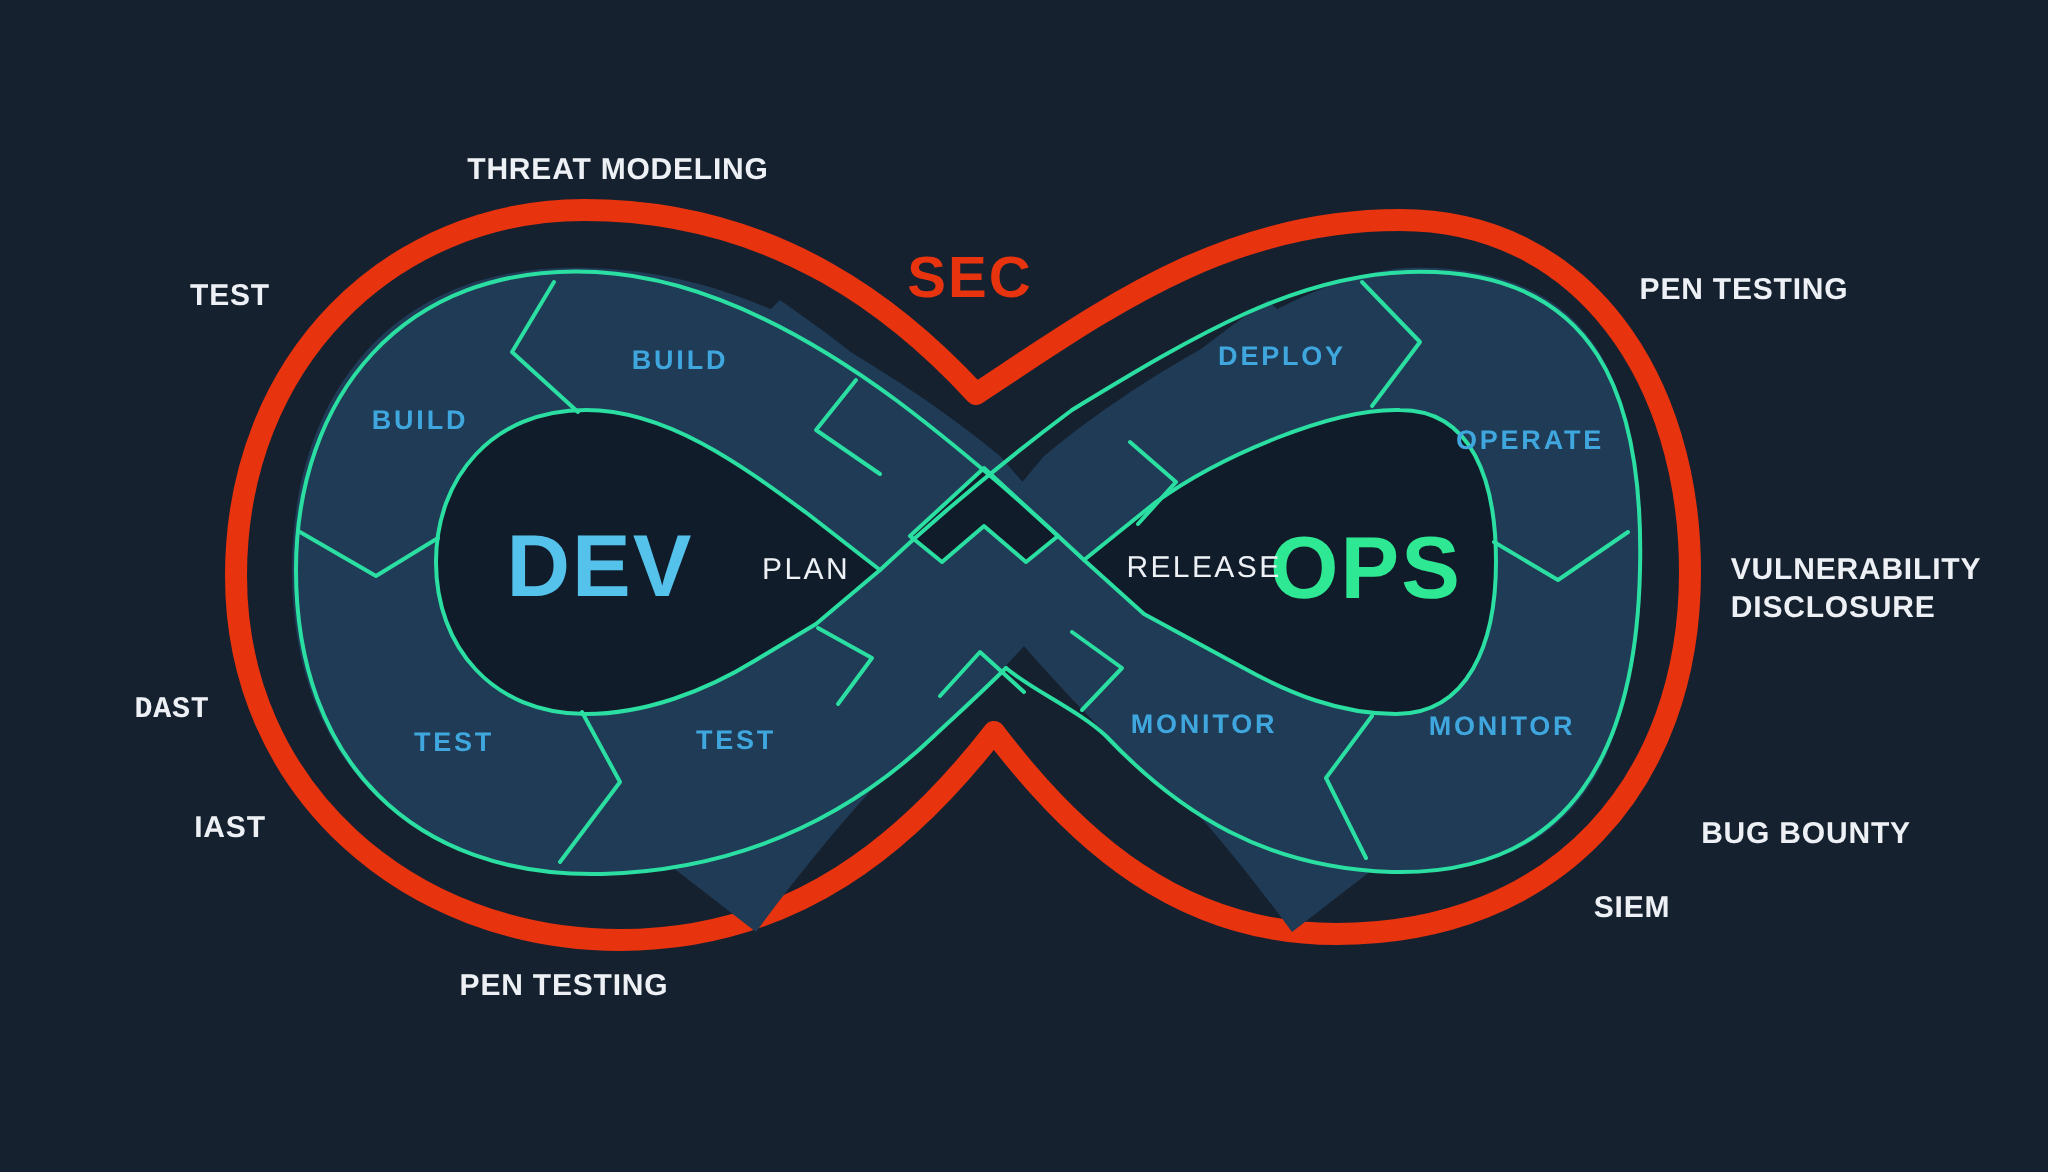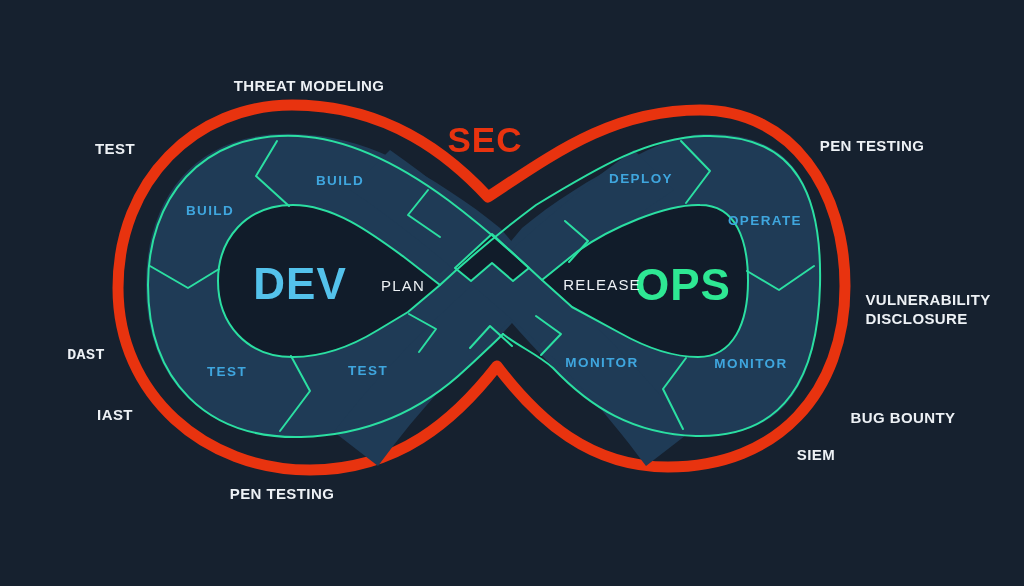--- a/index.html
+++ b/index.html
@@ -12,42 +12,42 @@
          font-family:"Liberation Sans",sans-serif;}
   #stage svg{position:absolute;left:0;top:0;}
   .lbl{position:absolute;transform:translate(-50%,-50%);color:var(--light);
        font-weight:bold;font-size:15px;letter-spacing:.4px;white-space:pre-line;
        text-align:left;line-height:1.25;}
   .stage-lbl{position:absolute;transform:translate(-50%,-50%);color:var(--stage);
        font-weight:bold;font-size:13.5px;letter-spacing:1.4px;white-space:nowrap;}
   .mid-lbl{position:absolute;transform:translate(-50%,-50%);color:var(--light);
        font-weight:normal;font-size:15px;letter-spacing:1.2px;white-space:nowrap;}
   .big{position:absolute;transform:translate(-50%,-50%);font-weight:bold;white-space:nowrap;}
-  #l-sec{left:485px;top:140px;font-size:35px;color:var(--red);letter-spacing:1px;}
+  #l-sec{left:485px;top:140px;font-size:29px;color:var(--red);letter-spacing:1px;}
   #l-dev{left:300px;top:284px;font-size:44px;color:var(--dev);letter-spacing:1px;}
   #l-ops{left:683px;top:285px;font-size:44px;color:var(--ops);letter-spacing:1px;}
   #l-plan{left:403px;top:285px;}
   #l-release{left:602px;top:284px;}
   #s-build-left{left:210px;top:210px;}
   #s-build-top{left:340px;top:180px;}
   #s-test-left{left:227px;top:371px;}
   #s-test-right{left:368px;top:370px;}
   #s-deploy{left:641px;top:178px;}
   #s-operate{left:765px;top:220px;}
   #s-monitor-right{left:751px;top:363px;}
   #s-monitor-left{left:602px;top:362px;}
   #l-threat{left:309px;top:86px;}
   #l-fix{left:728px;top:82px;}
   #l-sast{left:115px;top:149px;}
   #l-pentest-tr{left:872px;top:146px;}
   #l-dast{left:86px;top:356px;font-family:Liberation Mono, monospace;}
   #l-iast{left:115px;top:415px;}
   #l-pentest-bl{left:282px;top:494px;}
   #l-compliance{left:500px;top:445px;}
-  #l-vuln{left:928px;top:310px;}
+  #l-vuln{left:928px;top:295px;}
   #l-bug{left:903px;top:386px;margin-top:32px;}
   #l-siem{left:816px;top:455px;}
 </style>
 </head>
 <body>
 
 <div id="stage">
 
   <svg width="1024" height="586" viewBox="0 0 1024 586">
 

